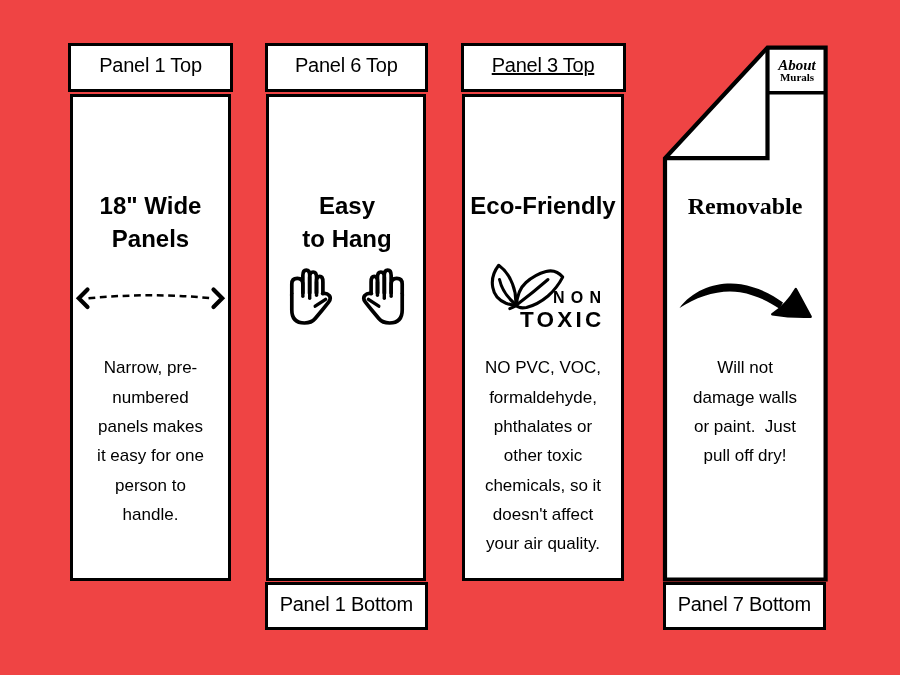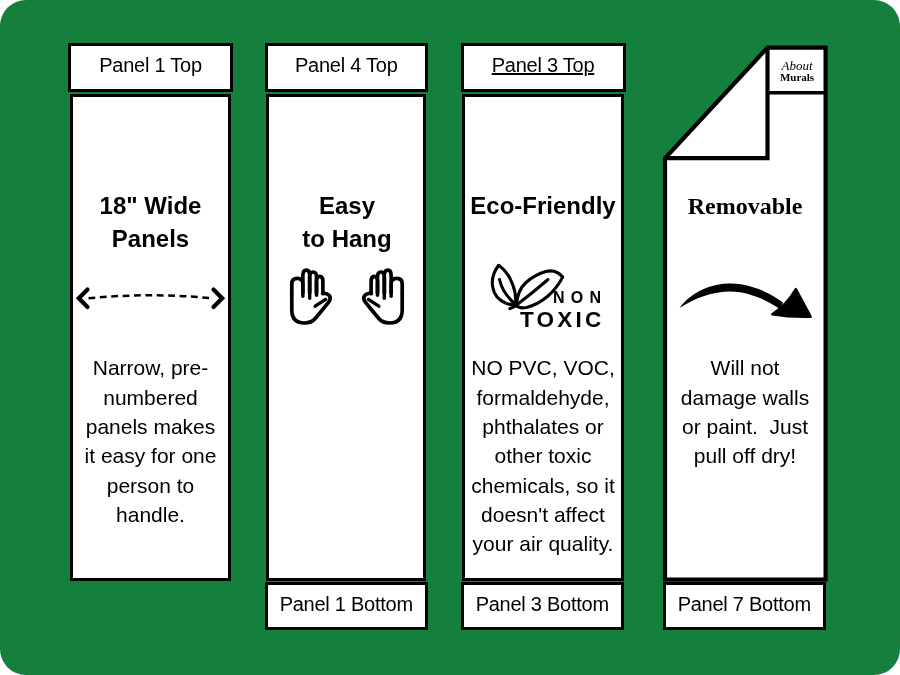--- a/index.html
+++ b/index.html
@@ -1,22 +1,22 @@
 <!DOCTYPE html>
 <html><head>
 <meta charset="utf-8">
 <style>
   html,body{margin:0;padding:0;background:#ffffff;}
-  #canvas{position:relative;width:900px;height:675px;background:#15803d;overflow:hidden;
-    font-family:"Liberation Sans",sans-serif;color:#000;border-radius:26px;}
+  #canvas{position:relative;width:900px;height:675px;background:#ef4444;overflow:hidden;
+    font-family:"Liberation Sans",sans-serif;color:#000;}
   .hdr{position:absolute;box-sizing:border-box;border:3.5px solid #000;background:#fff;
     display:flex;align-items:center;justify-content:center;font-size:20px;letter-spacing:-0.25px;padding-bottom:3px;}
   .bodybox{position:absolute;box-sizing:border-box;border:3px solid #000;background:#fff;}
   .title{position:absolute;font-weight:bold;font-size:24px;line-height:32.5px;text-align:center;}
-  .para{position:absolute;font-size:21px;line-height:29.3px;text-align:center;}
+  .para{position:absolute;font-size:17px;line-height:29.3px;text-align:center;}
   svg{position:absolute;display:block;}
 </style>
 </head>
 <body>
 <div id="canvas">
 
 <div class="hdr" style="left:68px;top:43px;width:165px;height:48.5px;">Panel 1 Top</div>
 
 <div class="bodybox" style="left:69.5px;top:93.5px;width:161.5px;height:487px;"></div>
 
@@ -24,21 +24,21 @@
 
 <svg style="left:74px;top:284px;" width="153" height="28" viewBox="0 0 153 28">
   <path d="M 14.5 14.3 Q 76 8.3 138.5 14.3" fill="none" stroke="#000" stroke-width="2.5" stroke-dasharray="6.8 4.6"></path>
   <polyline points="13.5,5.5 4.8,14.3 13.5,23" fill="none" stroke="#000" stroke-width="4.2" stroke-linecap="round" stroke-linejoin="miter"></polyline>
   <polyline points="139.5,5.5 148.2,14.3 139.5,23" fill="none" stroke="#000" stroke-width="4.2" stroke-linecap="round" stroke-linejoin="miter"></polyline>
 </svg>
 
 <div class="para" style="left:68px;top:353.4px;width:165px;">Narrow, pre-<br>numbered<br>panels makes<br>it easy for one<br>person to<br>handle.</div>
 
 
-<div class="hdr" style="left:264.5px;top:43px;width:163.5px;height:48.5px;">Panel 4 Top</div>
+<div class="hdr" style="left:264.5px;top:43px;width:163.5px;height:48.5px;">Panel 6 Top</div>
 
 <div class="bodybox" style="left:266px;top:93.5px;width:160px;height:487px;"></div>
 
 <div class="title" style="left:264.5px;top:190px;width:165px;">Easy<br>to Hang</div>
 
 <svg style="left:288px;top:265.7px;" width="45" height="61" viewBox="0 0 45 61">
   <g fill="#ffffff" stroke="#000" stroke-width="3.7" stroke-linecap="round" stroke-linejoin="round">
     <path d="M 3.8 30 V 17.9 Q 3.8 12.4 9.3 12.4 Q 14.85 12.4 14.85 17.9 V 30"></path>
     <path d="M 14.85 30 V 9.6 Q 14.85 4.1 18.3 4.1 Q 21.7 4.1 21.7 9.6 V 30"></path>
     <path d="M 21.7 30 V 11.5 Q 21.7 6 25.1 6 Q 28.55 6 28.55 11.5 V 30"></path>
@@ -89,32 +89,31 @@
     <path d="M 13.5 19.5 Q 16.5 33 28.5 43.5"></path>
     <path d="M 62 19.5 Q 47 32.5 31.8 44"></path>
     <path d="M 29.8 45.8 Q 26.5 47.5 23.8 48.6"></path>
   </g>
   <text x="67" y="42.6" font-family="Liberation Sans,sans-serif" font-size="16" font-weight="700" letter-spacing="6.2">NON</text>
   <text x="34" y="67.3" font-family="Liberation Sans,sans-serif" font-size="22.5" font-weight="700" letter-spacing="3.2">TOXIC</text>
 </svg>
 
 <div class="para" style="left:460.5px;top:353.4px;width:165px;">NO PVC, VOC,<br>formaldehyde,<br>phthalates or<br>other toxic<br>chemicals, so it<br>doesn't affect<br>your air quality.</div>
 
-<div class="hdr" style="left:460.5px;top:581.5px;width:163.5px;height:48.5px;">Panel 3 Bottom</div>
 
 <svg style="left:655px;top:38px;" width="180" height="600" viewBox="0 0 180 600">
   <g fill="none" stroke="#000">
     <path d="M 112.5 9.6 L 170.6 9.6 L 170.6 541.5 L 10 541.5 L 10 120.2 Z" stroke-width="4.2" fill="#fff"></path>
     <path d="M 112.5 9.6 L 112.5 120.2 L 10 120.2" stroke-width="4.2"></path>
     <path d="M 112.5 54.7 L 170.6 54.7" stroke-width="3.5"></path>
   </g>
 </svg>
 
 <div style="position:absolute;left:769px;top:58.5px;width:56px;height:34px;text-align:center;">
-  <div style="font-family:'Liberation Serif',serif;font-style:italic;font-size:13px;line-height:13px;">About</div>
+  <div style="font-family:'Liberation Serif',serif;font-style:italic;font-size:15px;line-height:13px;font-weight:bold;">About</div>
   <div style="font-family:'Liberation Serif',serif;font-weight:bold;font-size:11px;line-height:10.5px;">Murals</div>
 </div>
 
 <div class="title" style="left:662.5px;top:190px;width:165px;font-family:Liberation Serif, serif;">Removable</div>
 
 <svg style="left:676px;top:279px;" width="140" height="42" viewBox="0 0 140 42">
   <path d="M 3.5 29 C 18 9, 44 1.8, 65 5.2 C 82 8, 97 16, 107 23.5 L 103.5 29.8 C 93 22.5, 80 16, 64 13.2 C 45 10, 22 16.5, 3.5 29 Z" fill="#000"></path>
   <path d="M 134.6 37.7 L 119.8 10 Q 111 25.4 96.3 35.2 Q 114 38.3 134.6 37.7 Z" fill="#000" stroke="#000" stroke-width="2.5" stroke-linejoin="round"></path>
 </svg>
 

